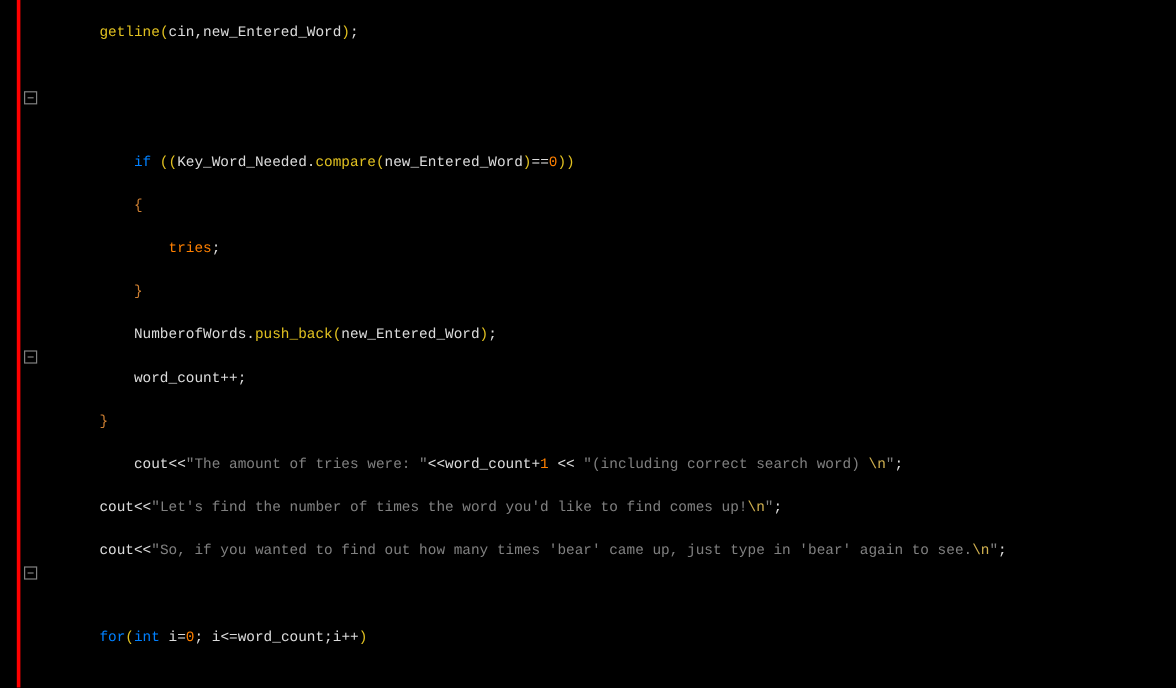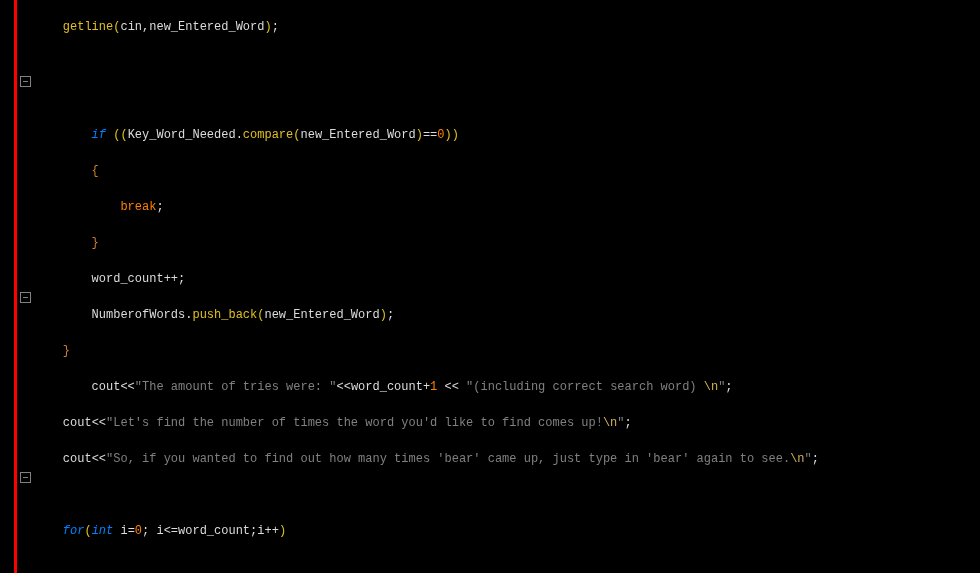--- a/index.html
+++ b/index.html
@@ -11,20 +11,21 @@
     line-height: 18px;
     color: #dcdcdc;
     overflow: hidden;
     width: 980px;
     height: 573px;
   }
   .editor {
     display: flex;
     width: 100%;
     height: 100%;
+    gap: 20px;
   }
   .fold-gutter {
     width: 30px;
     background: #000000;
     position: relative;
   }
   .change-bar {
     position: absolute;
     left: 14px;
     width: 3px;
@@ -48,21 +49,21 @@
     height: 1px;
     background: #808080;
   }
   .code {
     flex: 1;
     white-space: pre;
     padding-left: 4px;
   }
   .line { height: 18px; display:block; }
   .pn { color: #dcdcdc; } 
-  .kw { color: #0080ff; font-style: italic; } 
+  .kw { color: #0080ff; } 
   .fn { color: #e0c020; } 
   .par{ color: #e0c020; } 
   .bk { color: #cd7f32; } 
   .brk{ color: #ff8000; } 
   .nm { color: #ff8000; } 
   .str{ color: #808080; } 
   .esc{ color: #d0b050; } 
   .op { color: #dcdcdc; }
 </style>
 </head>
@@ -74,24 +75,24 @@
     <div class="fold-box" style="top:76px;"></div>
     <div class="fold-box" style="top:292px;"></div>
     <div class="fold-box" style="top:472px;"></div>
   </div>
   <div class="code">
 <span class="line">    <span class="fn">getline</span><span class="par">(</span><span class="pn">cin</span><span class="pn">,</span><span class="pn">new_Entered_Word</span><span class="par">)</span><span class="pn">;</span></span>
 <span class="line"></span>
 <span class="line"></span>
 <span class="line">        <span class="kw">if</span> <span class="par">(</span><span class="par">(</span><span class="pn">Key_Word_Needed</span><span class="pn">.</span><span class="fn">compare</span><span class="par">(</span><span class="pn">new_Entered_Word</span><span class="par">)</span><span class="op">==</span><span class="nm">0</span><span class="par">)</span><span class="par">)</span></span>
 <span class="line">        <span class="bk">{</span></span>
-<span class="line">            <span class="brk">break</span><span class="pn">;</span></span>
+<span class="line">            <span class="brk">tries</span><span class="pn">;</span></span>
 <span class="line">        <span class="bk">}</span></span>
+<span class="line">        <span class="pn">NumberofWords</span><span class="pn">.</span><span class="fn">push_back</span><span class="par">(</span><span class="pn">new_Entered_Word</span><span class="par">)</span><span class="pn">;</span></span>
 <span class="line">        <span class="pn">word_count</span><span class="op">++</span><span class="pn">;</span></span>
-<span class="line">        <span class="pn">NumberofWords</span><span class="pn">.</span><span class="fn">push_back</span><span class="par">(</span><span class="pn">new_Entered_Word</span><span class="par">)</span><span class="pn">;</span></span>
 <span class="line">    <span class="bk">}</span></span>
 <span class="line">        <span class="pn">cout</span><span class="op">&lt;&lt;</span><span class="str">"The amount of tries were: "</span><span class="op">&lt;&lt;</span><span class="pn">word_count</span><span class="op">+</span><span class="nm">1</span> <span class="op">&lt;&lt;</span> <span class="str">"(including correct search word) </span><span class="esc">\n</span><span class="str">"</span><span class="pn">;</span></span>
 <span class="line">    <span class="pn">cout</span><span class="op">&lt;&lt;</span><span class="str">"Let's find the number of times the word you'd like to find comes up!</span><span class="esc">\n</span><span class="str">"</span><span class="pn">;</span></span>
 <span class="line">    <span class="pn">cout</span><span class="op">&lt;&lt;</span><span class="str">"So, if you wanted to find out how many times 'bear' came up, just type in 'bear' again to see.</span><span class="esc">\n</span><span class="str">"</span><span class="pn">;</span></span>
 <span class="line"></span>
 <span class="line">    <span class="kw">for</span><span class="par">(</span><span class="kw">int</span> <span class="pn">i</span><span class="op">=</span><span class="nm">0</span><span class="pn">;</span> <span class="pn">i</span><span class="op">&lt;=</span><span class="pn">word_count</span><span class="pn">;</span><span class="pn">i</span><span class="op">++</span><span class="par">)</span></span>
 
 
 
 

